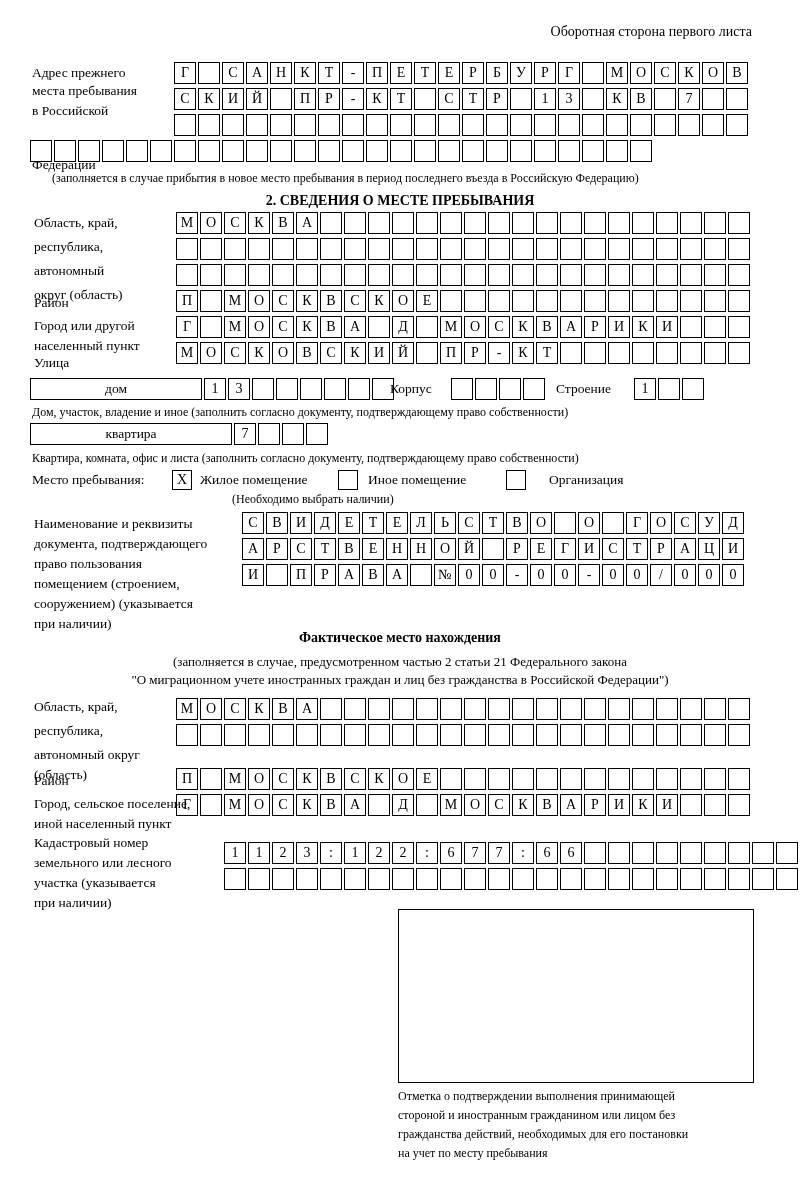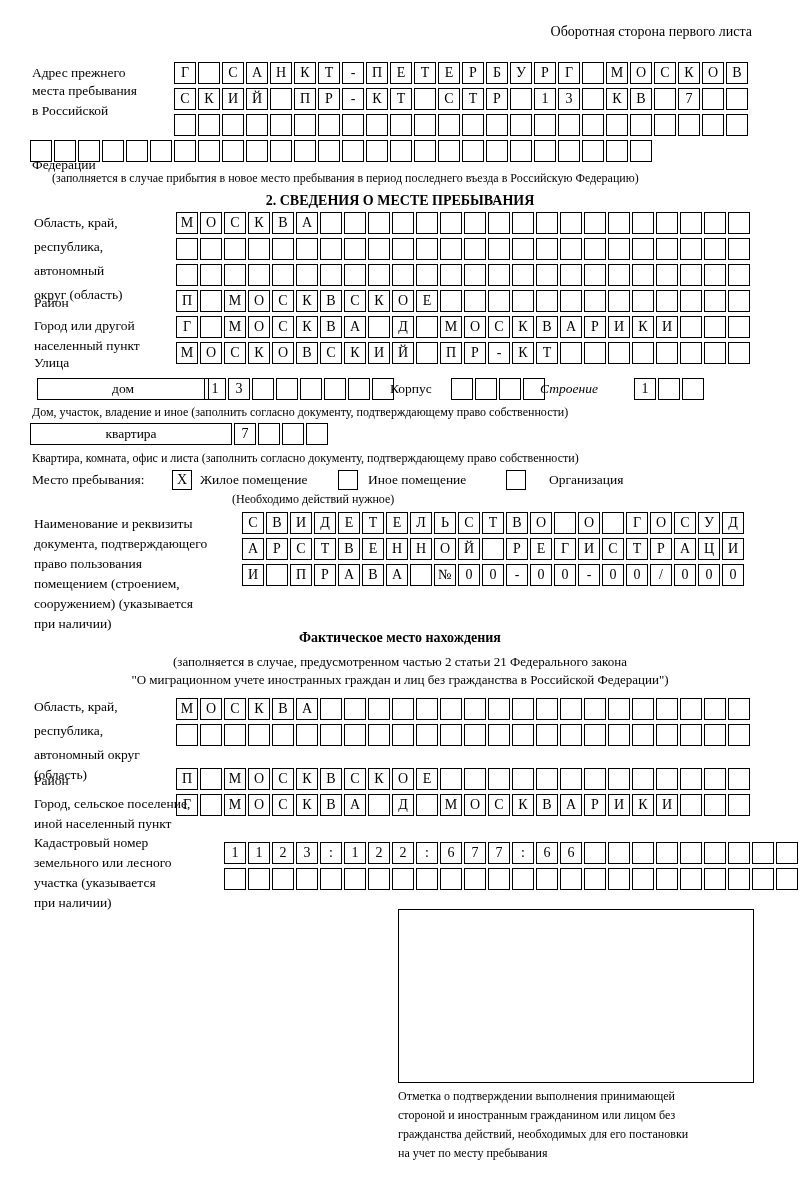--- a/index.html
+++ b/index.html
@@ -349,39 +349,39 @@
       <div class="cell"></div>
       <div class="cell"></div>
       <div class="cell"></div>
       <div class="cell"></div>
       <div class="cell"></div>
       <div class="cell"></div>
       <div class="cell"></div>
       <div class="cell"></div>
     </div>
 
-  <div class="boxlabel" style="left:30px; top:378px; width:172px;margin-left:7px;">дом</div>
+  <div class="boxlabel" style="left:30px; top:378px; width:172px;">дом</div>
   <div class="cells" id="s2-house" style="left:204px; top:378px;">
       <div class="cell">1</div>
       <div class="cell">3</div>
       <div class="cell"></div>
       <div class="cell"></div>
       <div class="cell"></div>
       <div class="cell"></div>
       <div class="cell"></div>
       <div class="cell"></div>
     </div>
   <div class="lbl" style="left:390px; top:380px;">Корпус</div>
   <div class="cells" id="s2-korpus" style="left:451px; top:378px;">
       <div class="cell"></div>
       <div class="cell"></div>
       <div class="cell"></div>
       <div class="cell"></div>
     </div>
-  <div class="lbl" style="left:540px; top:380px;font-style:italic;">Строение</div>
+  <div class="lbl" style="left:556px; top:380px;">Строение</div>
   <div class="cells" id="s2-stroenie" style="left:634px; top:378px;">
       <div class="cell">1</div>
       <div class="cell"></div>
       <div class="cell"></div>
     </div>
 
   <div class="lbl small" style="left:32px; top:404px;">Дом, участок, владение и иное (заполнить согласно документу, подтверждающему право собственности)</div>
 
   <div class="boxlabel" style="left:30px; top:423px; width:202px;">квартира</div>
   <div class="cells" id="s2-flat" style="left:234px; top:423px;">
@@ -392,21 +392,21 @@
     </div>
   <div class="lbl small" style="left:32px; top:450px;">Квартира, комната, офис и листа (заполнить согласно документу, подтверждающему право собственности)</div>
 
   <div class="lbl" style="left:32px; top:471px;">Место пребывания:</div>
   <div class="sq" style="left:172px; top:470px;">X</div>
   <div class="lbl" style="left:200px; top:471px;">Жилое помещение</div>
   <div class="sq" style="left:338px; top:470px;"></div>
   <div class="lbl" style="left:368px; top:471px;">Иное помещение</div>
   <div class="sq" style="left:506px; top:470px;"></div>
   <div class="lbl" style="left:549px; top:471px;">Организация</div>
-  <div class="lbl small" style="left:232px; top:491px;">(Необходимо действий нужное)</div>
+  <div class="lbl small" style="left:232px; top:491px;">(Необходимо выбрать наличии)</div>
 
   <div class="lbl" style="left:34px; top:515px;">Наименование и реквизиты</div>
   <div class="lbl" style="left:34px; top:535px;">документа, подтверждающего</div>
   <div class="lbl" style="left:34px; top:555px;">право пользования</div>
   <div class="lbl" style="left:34px; top:575px;">помещением (строением,</div>
   <div class="lbl" style="left:34px; top:595px;">сооружением) (указывается</div>
   <div class="lbl" style="left:34px; top:615px;">при наличии)</div>
 
   <div class="cells" id="s2-doc0" style="left:242px; top:512px;">
       <div class="cell">С</div>

